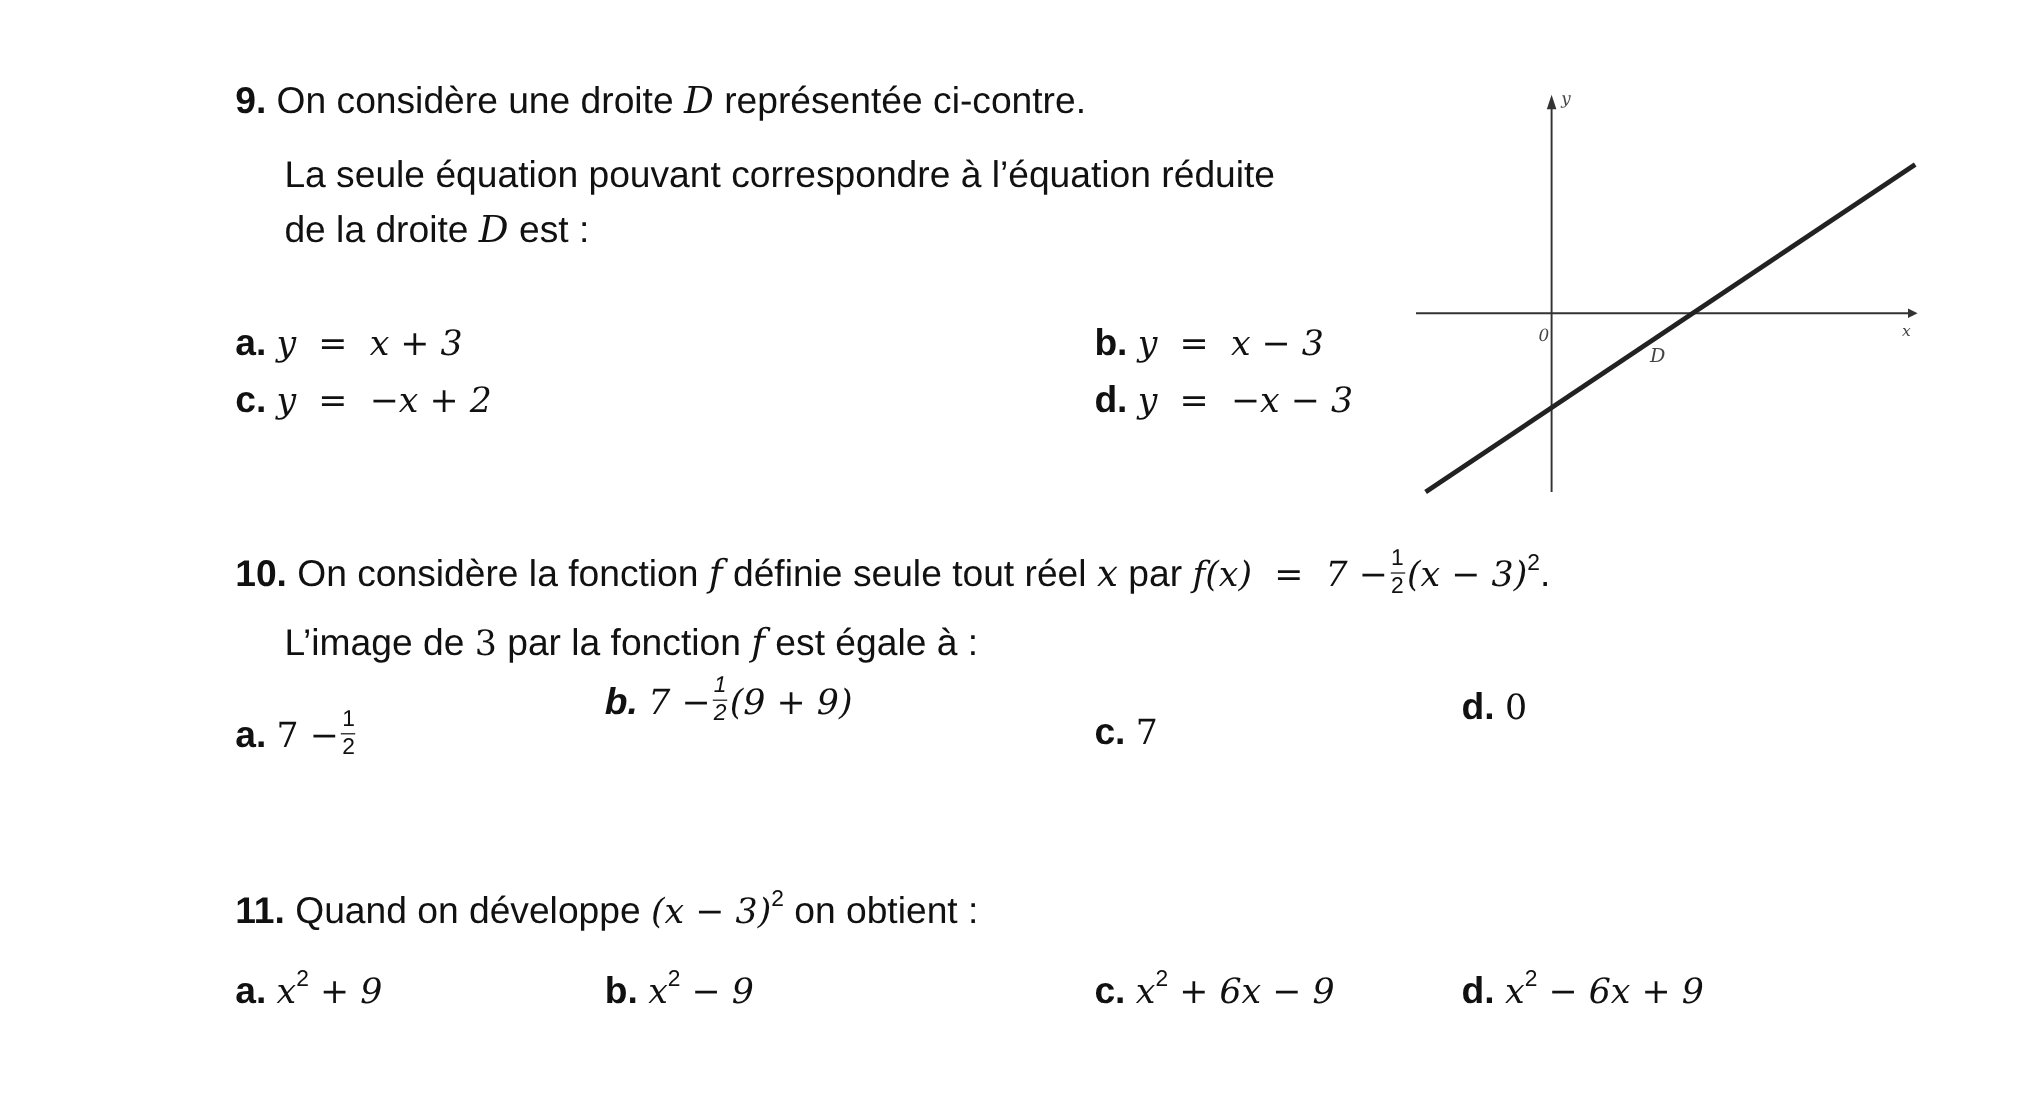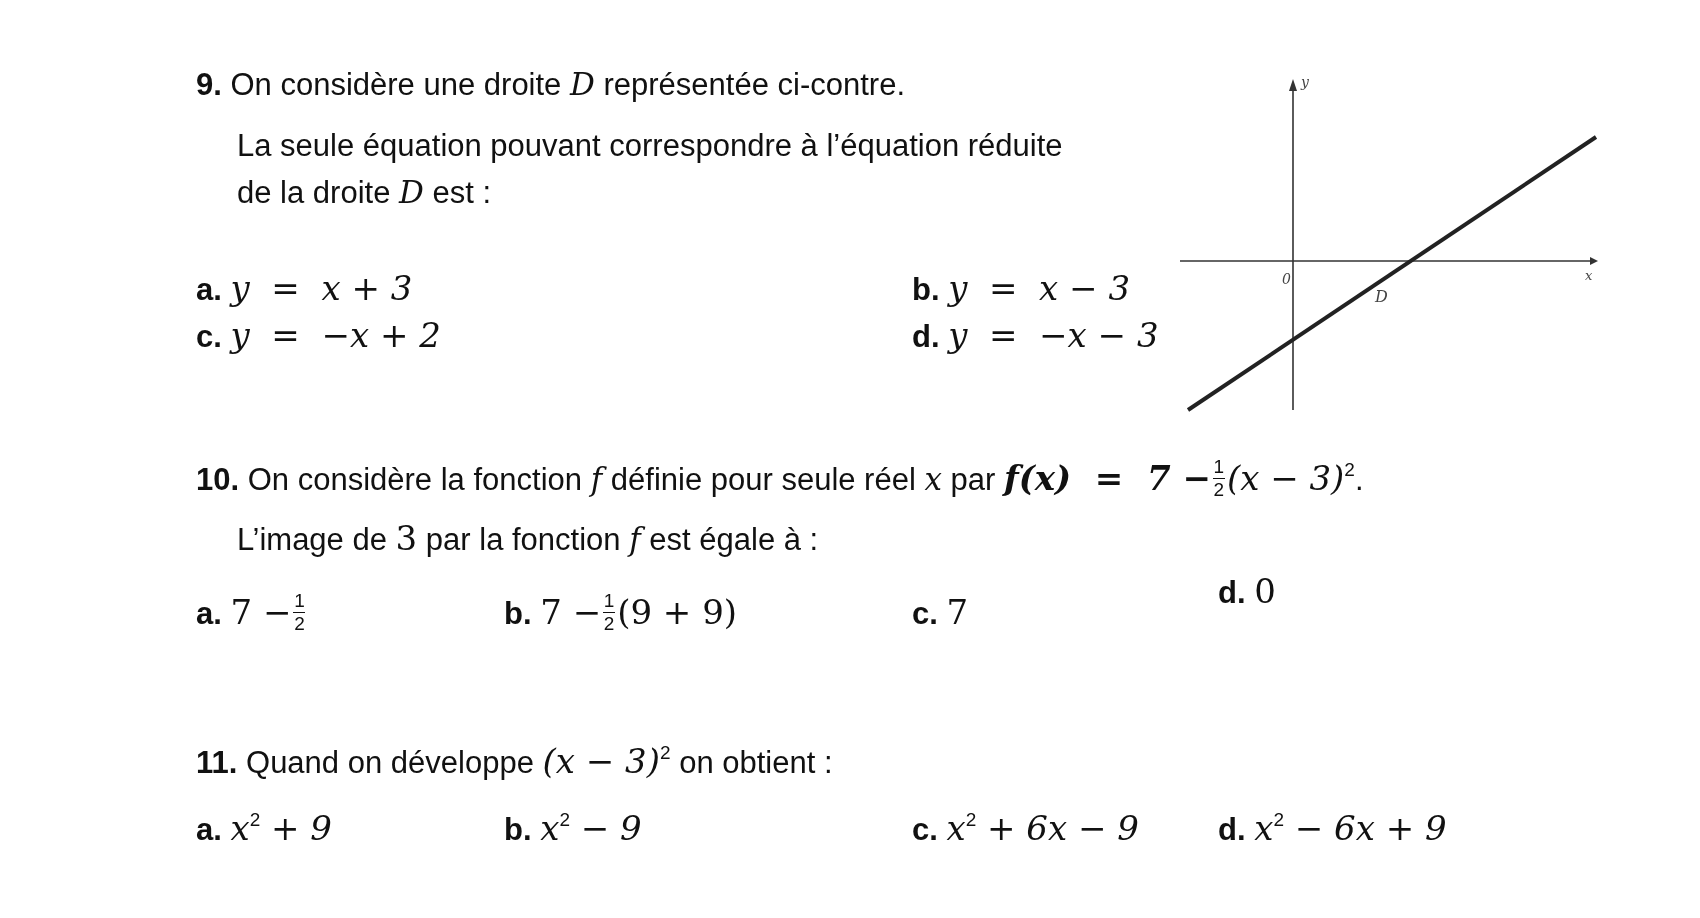--- a/index.html
+++ b/index.html
@@ -1,21 +1,21 @@
 <!DOCTYPE html>
 <html><head>
 <meta charset="utf-8">
 <style>
   html, body { margin: 0; padding: 0; background: #ffffff; }
   body { width: 1700px; height: 918px; position: relative; overflow: hidden;
          font-family: "Liberation Sans", sans-serif; color: #111; }
   .abs { position: absolute; white-space: nowrap; }
   .txt { font-size: 31px; }
   .num { font-weight: bold; }
-  .m { font-family: "DejaVu Serif", serif; font-size: 34px; }
+  .m { font-family: "DejaVu Serif", serif; font-size: 29px; }
   .mi { font-family: "DejaVu Serif", serif; font-style: italic; }
   .frac { display: inline-block; vertical-align: middle; text-align: center;
           font-family: "Liberation Sans", sans-serif; font-size: 19px; line-height: 22px;
           margin: 0 2px; position: relative; top: -3px; }
   .frac span { display: block; }
   .frac .bar { border-top: 1.5px solid #111; height: 0; width: 12px; margin: 0 auto; }
   sup { font-size: 19px; vertical-align: 14px; line-height: 0; }
   svg text { font-family: "DejaVu Serif", serif; font-style: italic; }
 </style>
 </head>
@@ -60,38 +60,38 @@
   <text x="121" y="22" font-size="14" fill="#444">y</text>
   <text x="405" y="215" font-size="13" fill="#444">x</text>
   <text x="102" y="219" font-size="14" fill="#444">0</text>
   <text x="195" y="237" font-size="16" fill="#444">D</text>
 </svg>
 
 <div class="abs txt" style="left:196px; top:458px;">
   <span class="num">10.</span>
   <span>On considère la fonction</span>
   <span class="mi">f</span>
-  <span>définie pour seule réel</span>
+  <span>définie seule tout réel</span>
   <span class="mi">x</span>
   <span>par</span>
-  <span class="m mi" style="white-space:pre;font-weight:bold;">f(x)  =  7 −</span><span class="frac"><span>1</span><span class="bar"></span><span>2</span></span><span class="m mi">(x − 3)</span><sup>2</sup><span>.</span>
+  <span class="m mi" style="white-space:pre;">f(x)  =  7 −</span><span class="frac"><span>1</span><span class="bar"></span><span>2</span></span><span class="m mi">(x − 3)</span><sup>2</sup><span>.</span>
 </div>
 <div class="abs txt" style="left:237px; top:518px;">
   <span>L’image de</span>
   <span class="m">3</span>
   <span>par la fonction</span>
   <span class="mi">f</span>
   <span>est égale à :</span>
 </div>
 
 <div class="abs txt" style="left:196px; top:592px;">
   <span class="num">a.</span>
   <span class="m">7 −</span><span class="frac"><span>1</span><span class="bar"></span><span>2</span></span>
 </div>
-<div class="abs txt" style="left:504px; top:592px;">
+<div class="abs txt" style="left:504px; top:564px;font-style:italic;">
   <span class="num">b.</span>
   <span class="m">7 −</span><span class="frac"><span>1</span><span class="bar"></span><span>2</span></span><span class="m">(9 + 9)</span>
 </div>
 <div class="abs txt" style="left:912px; top:592px;">
   <span class="num">c.</span>
   <span class="m">7</span>
 </div>
 <div class="abs txt" style="left:1218px; top:571px;">
   <span class="num">d.</span>
   <span class="m">0</span>

